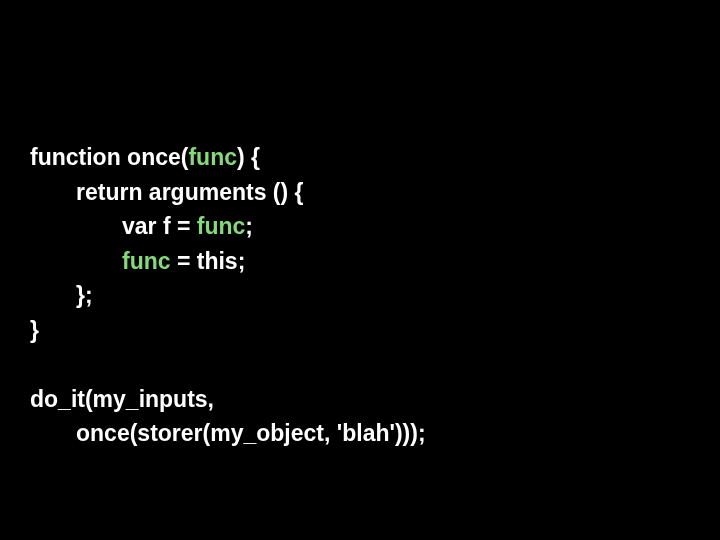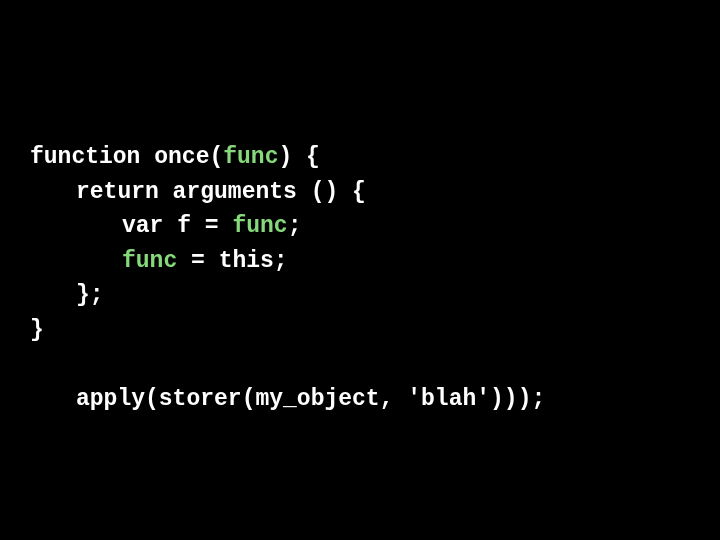--- a/index.html
+++ b/index.html
@@ -8,21 +8,21 @@
     width: 720px;
     height: 540px;
     background: #000;
     overflow: hidden;
   }
   .slide {
     box-sizing: border-box;
     width: 668px;
     height: 540px;
     padding: 140px 12px 0 30px;
-    font-family: Liberation Mono, monospace;
+    font-family: Liberation Sans, sans-serif;
     font-weight: bold;
     font-size: 23px;
     line-height: 1.5;
     color: #fff;
   }
   .code-line {
     white-space: pre;
   }
   .kw   { color: #ffffff; }      
   .hl   { color: #86d97a; }      
@@ -36,15 +36,16 @@
 
 <div class="slide">
   <div id="code-block">
       <div class="code-line"><span class="kw">function once(</span><span class="hl">func</span><span class="kw">) {</span></div>
       <div class="code-line"><span class="dim-space"></span><span class="kw">return arguments () {</span></div>
       <div class="code-line"><span class="dim-space"></span><span class="dim-space"></span><span class="kw">var f = </span><span class="hl">func</span><span class="kw">;</span></div>
       <div class="code-line"><span class="dim-space"></span><span class="dim-space"></span><span class="hl">func</span><span class="kw"> = this;</span></div>
       <div class="code-line"><span class="dim-space"></span><span class="kw">};</span></div>
       <div class="code-line"><span class="kw">}</span></div>
       <div class="code-line">&nbsp;</div>
-      <div class="code-line"><span class="dim-space"></span><span class="kw">apply(storer(my_object, 'blah')));</span></div>
+      <div class="code-line"><span class="kw">do_it(my_inputs,</span></div>
+      <div class="code-line"><span class="dim-space"></span><span class="kw">once(storer(my_object, 'blah')));</span></div>
     </div>
 </div>
 
 </body></html>

